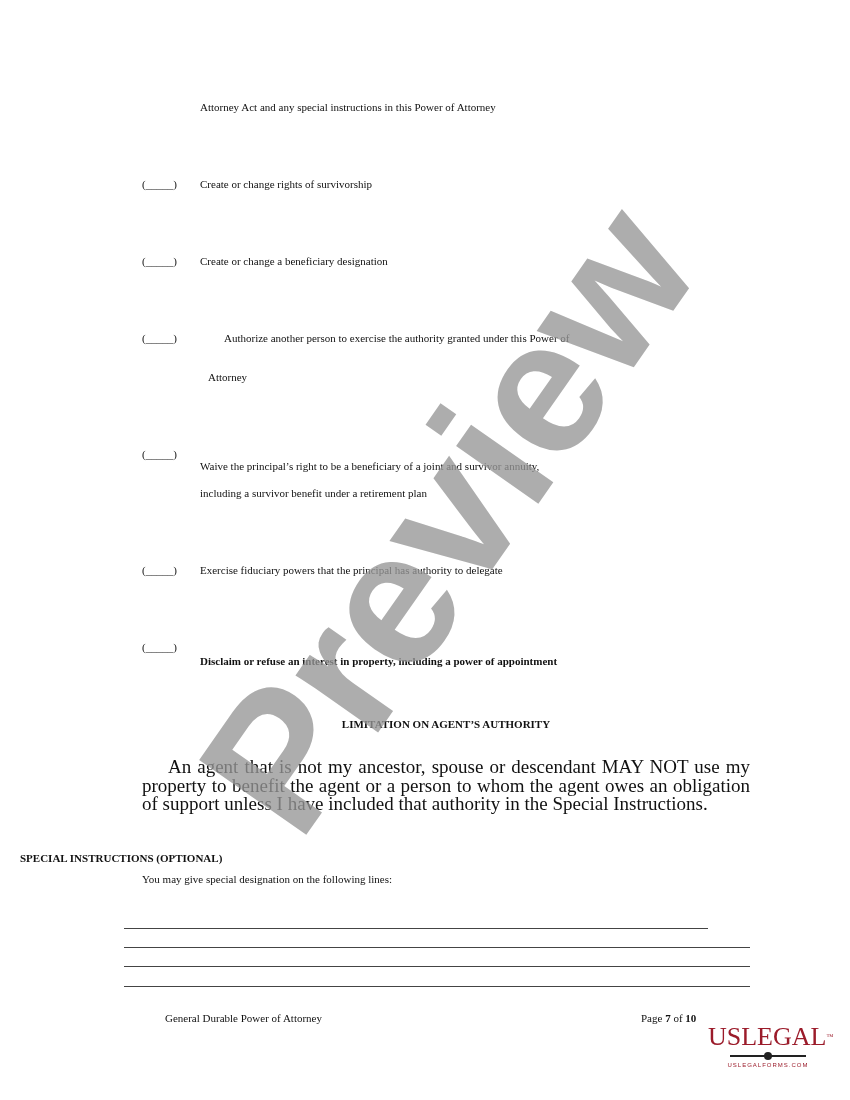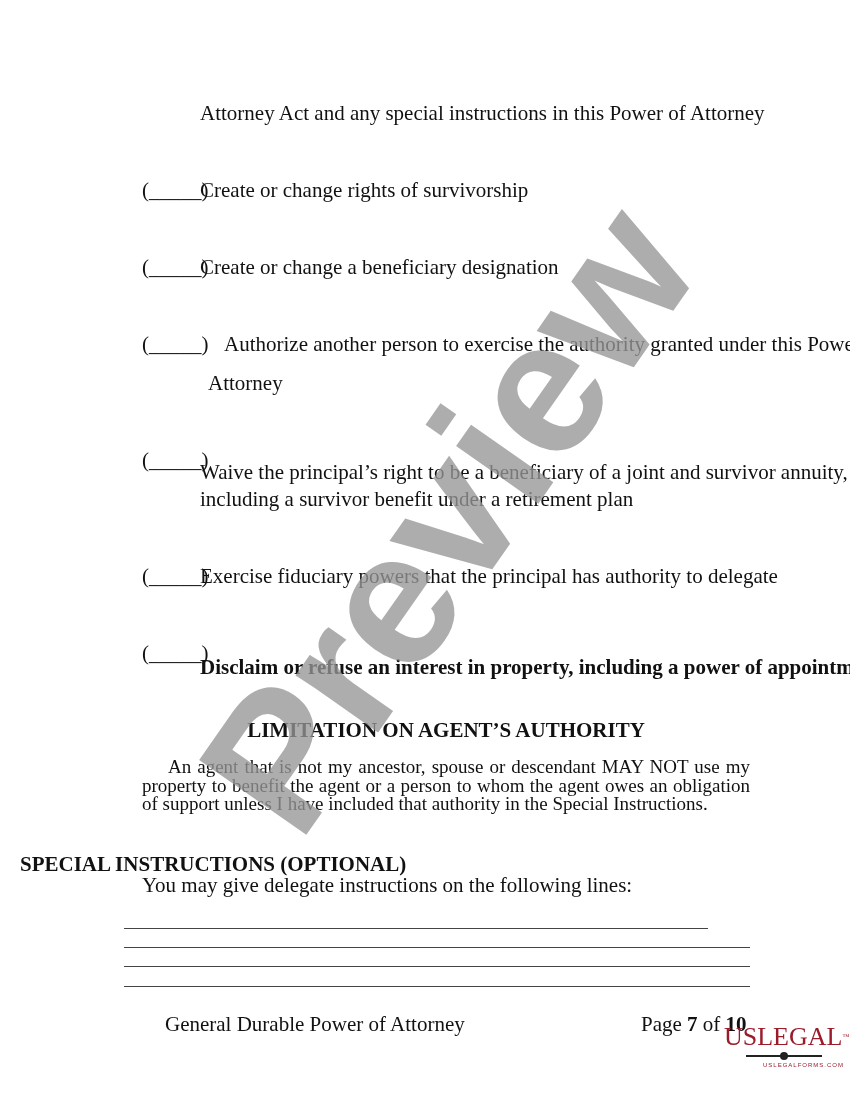--- a/index.html
+++ b/index.html
@@ -1,25 +1,25 @@
 <!DOCTYPE html>
 <html><head>
 <meta charset="utf-8">
 <style>
   html, body { margin:0; padding:0; }
   body { width:850px; height:1100px; background:#ffffff; position:relative; overflow:hidden;
          font-family:"Liberation Serif", serif; color:#111; }
-  .t { position:absolute; font-size:21px; white-space:nowrap; }
+  .t { position:absolute; font-size:11px; white-space:nowrap; }
   .b { font-weight:bold; }
   .para { position:absolute; left:142px; width:608px; font-size:19px; line-height:18.5px; text-align:justify; text-indent:26px; }
   .line { position:absolute; left:124px; height:0; border-top:1px solid #444; }
   .wm { position:absolute; left:100px; top:420px; font-family:"Liberation Sans", sans-serif; font-weight:bold;
         font-size:190px; color:rgba(150,150,150,0.78); transform:rotate(-55deg); transform-origin:center;
         letter-spacing:-2px; pointer-events:none; width:680px; text-align:center; }
-  .logo { position:absolute; left:724px; top:1024px; width:120px; text-align:right; }
+  .logo { position:absolute; left:708px; top:1024px; width:120px; text-align:center; }
   .logo-text { font-family:"Liberation Serif", serif; font-size:26px; color:#9b1b2a; letter-spacing:0px; line-height:26px; }
   .logo-tm { font-size:7px; vertical-align:top; color:#9b1b2a; }
   .logo-wing { height:8px; margin:2px auto 0; width:76px; position:relative; }
   .logo-wing:before { content:""; position:absolute; left:0; right:0; top:3px; border-top:2px solid #222; }
   .logo-wing:after { content:""; position:absolute; left:34px; top:0; width:8px; height:8px; background:#222; border-radius:50%; }
   .logo-url { font-family:"Liberation Sans", sans-serif; font-size:6px; color:#9b1b2a; letter-spacing:1px; margin-top:2px; }
 </style>
 </head>
 <body>
 
@@ -50,21 +50,21 @@
   </div>
   <div>
     <span class="t" style="left:142px;top:641px;">(_____)</span>
     <span class="t" style="left:200px;top:655px;font-weight:bold;">Disclaim or refuse an interest in property, including a power of appointment</span>
   </div>
 
   <div class="t b" style="left:0;width:850px;text-align:center;top:718px;padding-left:42px;box-sizing:border-box;">LIMITATION ON AGENT’S AUTHORITY</div>
   <div class="para" style="top:758px;">An agent that is not my ancestor, spouse or descendant MAY NOT use my property to benefit the agent or a person to whom the agent owes an obligation of support unless I have included that authority in the Special Instructions.</div>
 
   <div class="t b" style="left:0;width:850px;text-align:left;top:852px;padding-left:20px;box-sizing:border-box;">SPECIAL INSTRUCTIONS (OPTIONAL)</div>
-  <div class="t" style="left:142px;top:873px;">You may give delegate instructions on the following lines:</div>
+  <div class="t" style="left:142px;top:873px;">You may give special designation on the following lines:</div>
 
   <div class="line" style="top:928px;width:584px;"></div>
   <div class="line" style="top:947px;width:626px;"></div>
   <div class="line" style="top:966px;width:626px;"></div>
   <div class="line" style="top:986px;width:626px;"></div>
 
   <div class="t" style="left:125px;top:1012px;margin-left:40px;">General Durable Power of Attorney</div>
   <div class="t" style="left:641px;top:1012px;">
     <span>Page</span>
     <span class="b">7</span>

